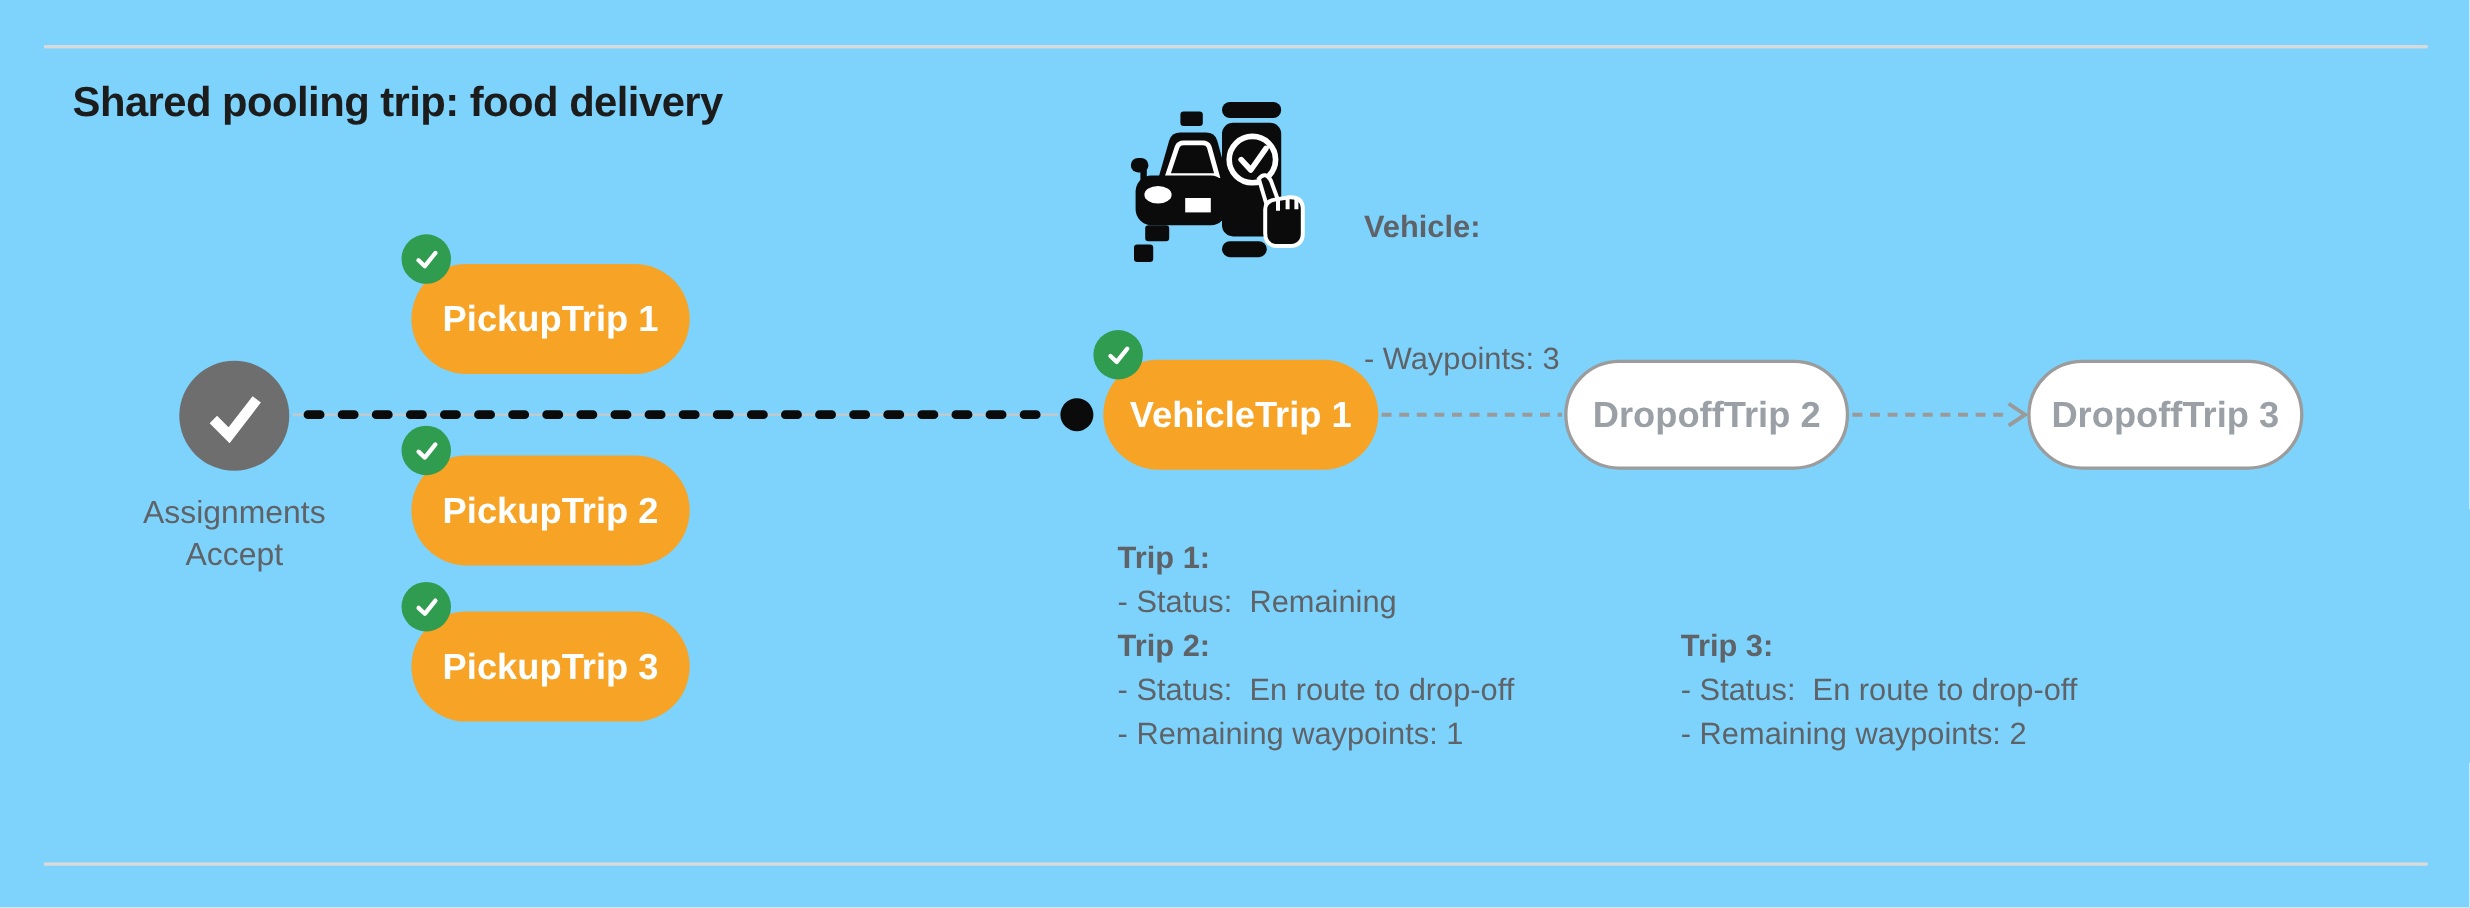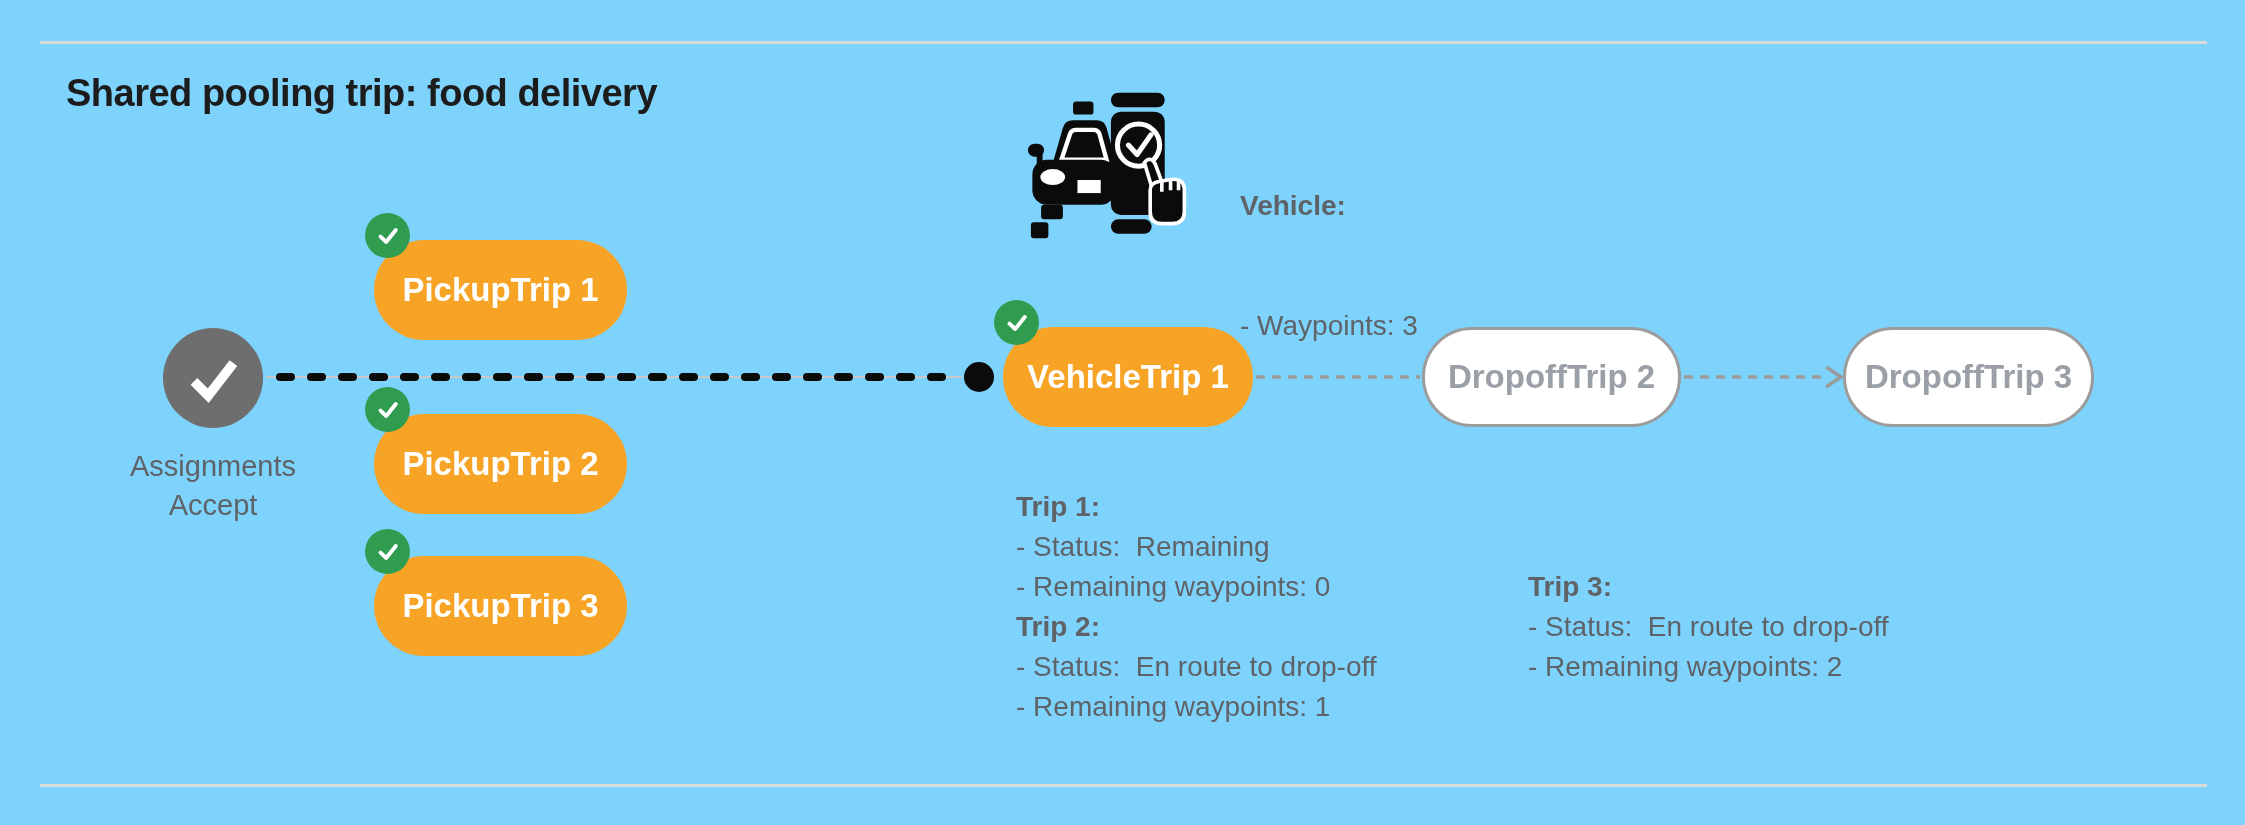--- a/index.html
+++ b/index.html
@@ -160,21 +160,20 @@
   </div>
   <div class="badge" style="left:994px;top:300px;">
     <svg width="30" height="30" viewBox="0 0 100 100">
       <polyline points="25,52 44,70 76,30" fill="none" stroke="#fff" stroke-width="13" stroke-linecap="round" stroke-linejoin="round"></polyline>
     </svg>
   </div>
 
   <div class="status-block block-1">
     <div class="hd">Trip 1:</div>
     <div class="ln">- Status:  Remaining</div>
-    <div class="ln">- Remaining waypoints: 0</div>
     <div class="hd">Trip 2:</div>
     <div class="ln">- Status:  En route to drop-off</div>
     <div class="ln">- Remaining waypoints: 1</div>
   </div>
 
   <div class="status-block block-2">
     <div class="hd">Trip 3:</div>
     <div class="ln">- Status:  En route to drop-off</div>
     <div class="ln">- Remaining waypoints: 2</div>
   </div>

